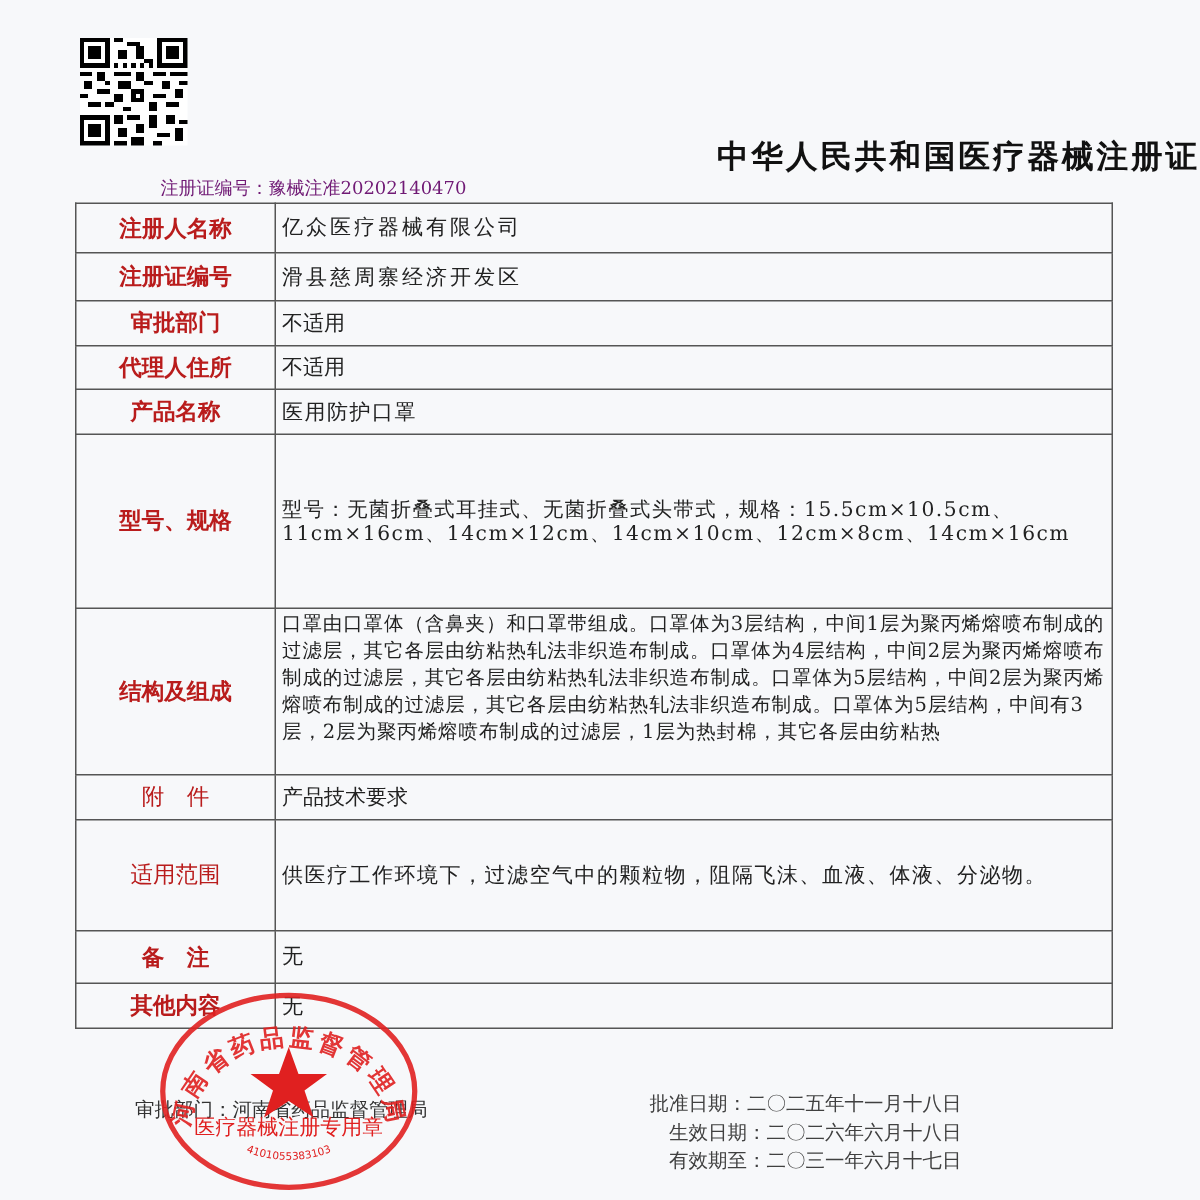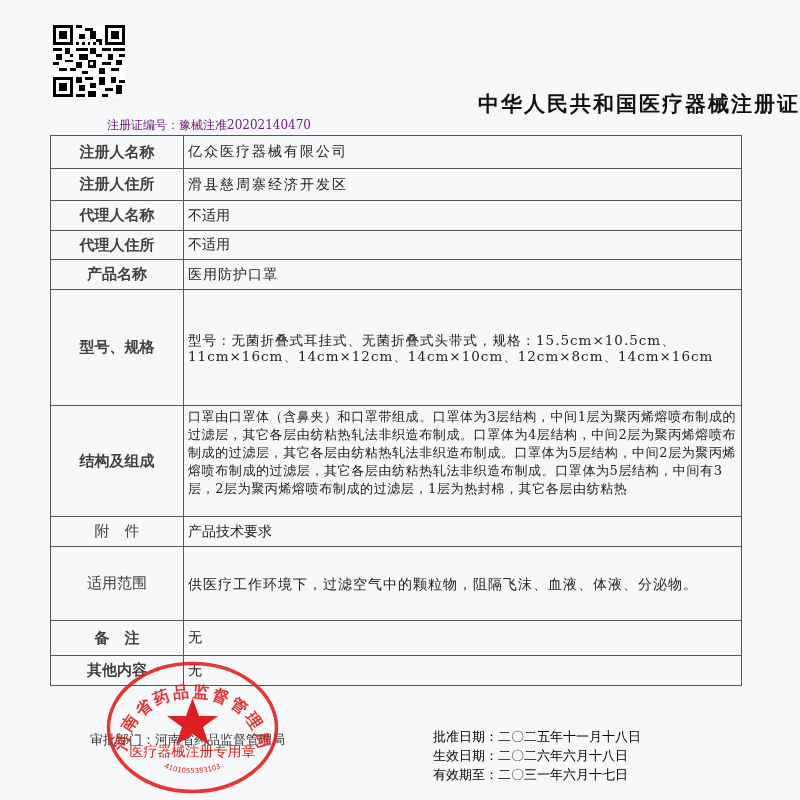--- a/index.html
+++ b/index.html
@@ -2,26 +2,26 @@
 <html><head>
 <meta charset="utf-8">
 <style>
   html, body { margin:0; padding:0; }
   body { width:800px; height:800px; background:#f7f8fa; position:relative; overflow:hidden; font-family:"DejaVu Sans", sans-serif; color:#111; }
   .qr { position:absolute; left:53px; top:25px; width:72px; height:72px; }
   .title { position:absolute; left:0; width:800px; top:90px; text-align:right; font-size:21px; font-weight:bold; letter-spacing:2px; padding-left:40px; box-sizing:border-box; }
   .regno { position:absolute; left:107px; top:117px; font-size:12px; font-family:"DejaVu Serif", serif; color:#701a75; }
   table { position:absolute; left:50px; top:135px; width:692px; border-collapse:collapse; table-layout:fixed; }
   td { border:1.5px solid #555; padding:0 4px; vertical-align:middle; }
-  td.lab { width:124px; text-align:center; font-size:15px; font-weight:bold; color:#404040; }
+  td.lab { width:124px; text-align:center; font-size:15px; font-weight:bold; color:#b91c1c; }
   td.val { font-family:"DejaVu Serif", serif; font-size:14px; letter-spacing:2px; color:#222;margin-top:37px; }
   td.val.small { font-size:13px; letter-spacing:0.6px; line-height:18px; }
   td.val.mid { font-size:13.5px; letter-spacing:1px; line-height:16px; }
   .footer-left { position:absolute; left:90px; top:731px; font-size:13px; color:#333; font-family:"DejaVu Serif", serif; }
-  .footer-right { position:absolute; left:433px; top:727px; font-size:13px; line-height:19px; color:#000000; font-family:"DejaVu Serif", serif; }
+  .footer-right { position:absolute; left:433px; top:727px; font-size:13px; line-height:19px; color:#404040; font-family:"DejaVu Serif", serif;text-align:right; }
   .seal { position:absolute; left:105px; top:660px; width:175px; height:135px; }
 </style>
 </head>
 <body>
 
 <svg class="qr" viewBox="0 0 25 25" shape-rendering="crispEdges">
   <rect width="25" height="25" fill="#fff"></rect>
   <g fill="#000">
     <rect x="0" y="0" width="7" height="7"></rect>
       <rect x="1" y="1" width="5" height="5" fill="#fff"></rect>
@@ -84,25 +84,25 @@
 <div class="title">中华人民共和国医疗器械注册证</div>
 <div class="regno">注册证编号：豫械注准20202140470</div>
 
 <table>
   <tbody>
       <tr style="height:33px">
     <td class="lab">注册人名称</td>
     <td class="val">亿众医疗器械有限公司</td>
   </tr>
   <tr style="height:32px">
-    <td class="lab">注册人住所</td>
+    <td class="lab">注册证编号</td>
     <td class="val">滑县慈周寨经济开发区</td>
   </tr>
   <tr style="height:30px">
-    <td class="lab">代理人名称</td>
+    <td class="lab">审批部门</td>
     <td class="val" style="letter-spacing:0">不适用</td>
   </tr>
   <tr style="height:29px">
     <td class="lab">代理人住所</td>
     <td class="val" style="letter-spacing:0">不适用</td>
   </tr>
   <tr style="height:30px">
     <td class="lab">产品名称</td>
     <td class="val" style="letter-spacing:1px">医用防护口罩</td>
   </tr>

